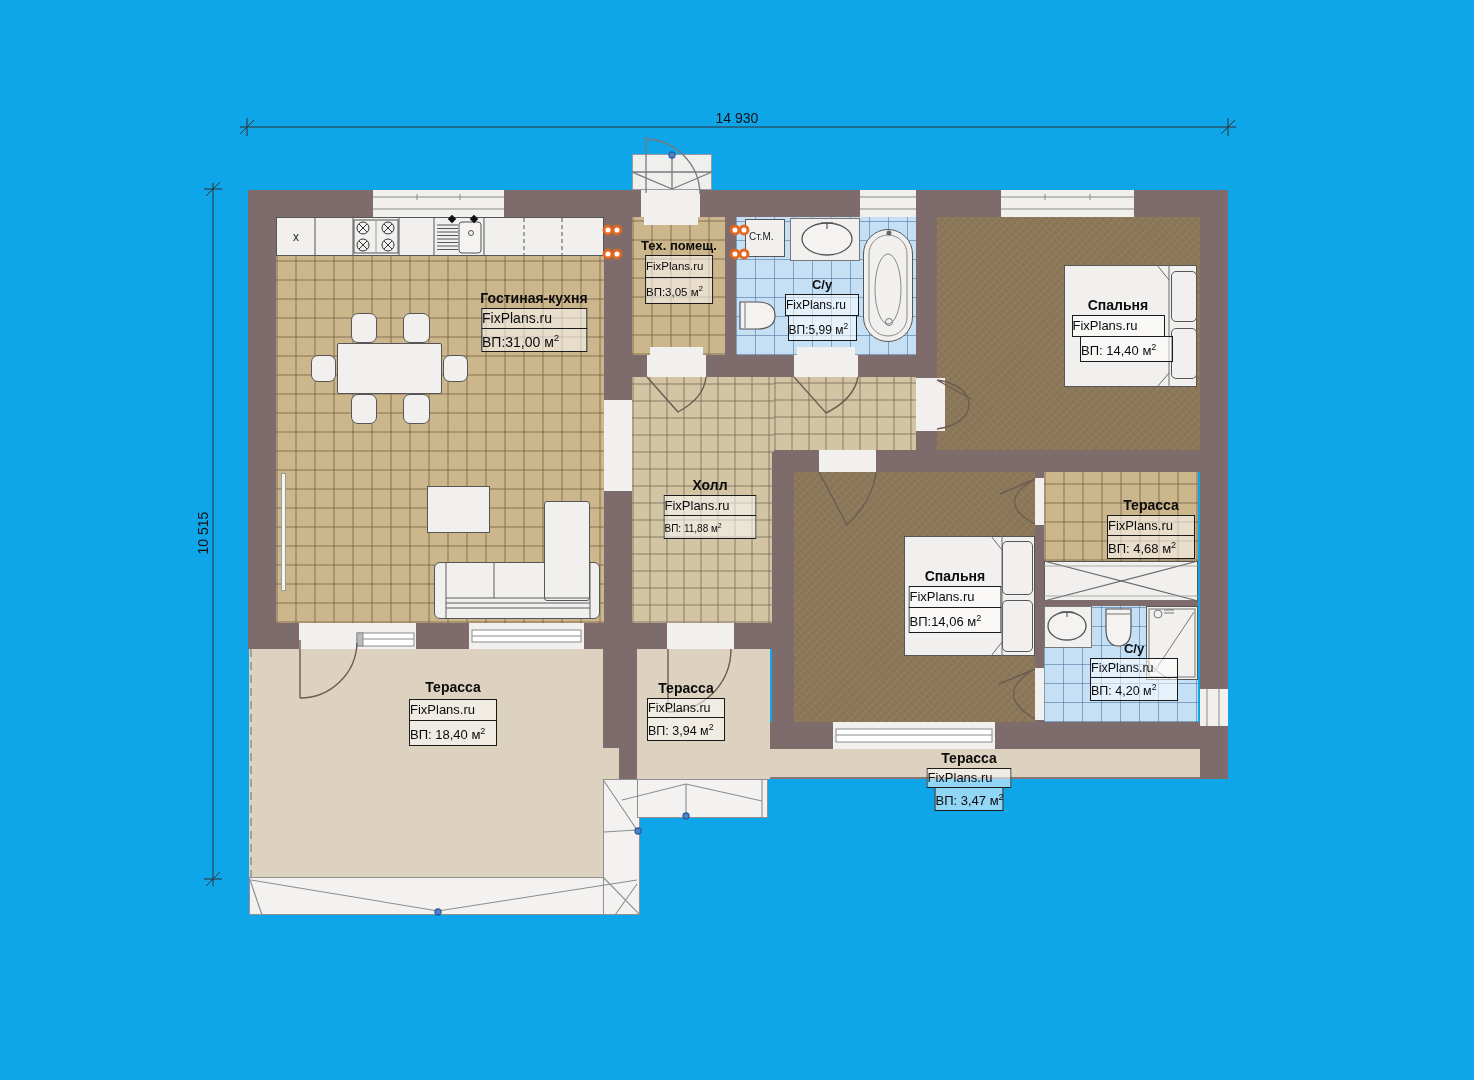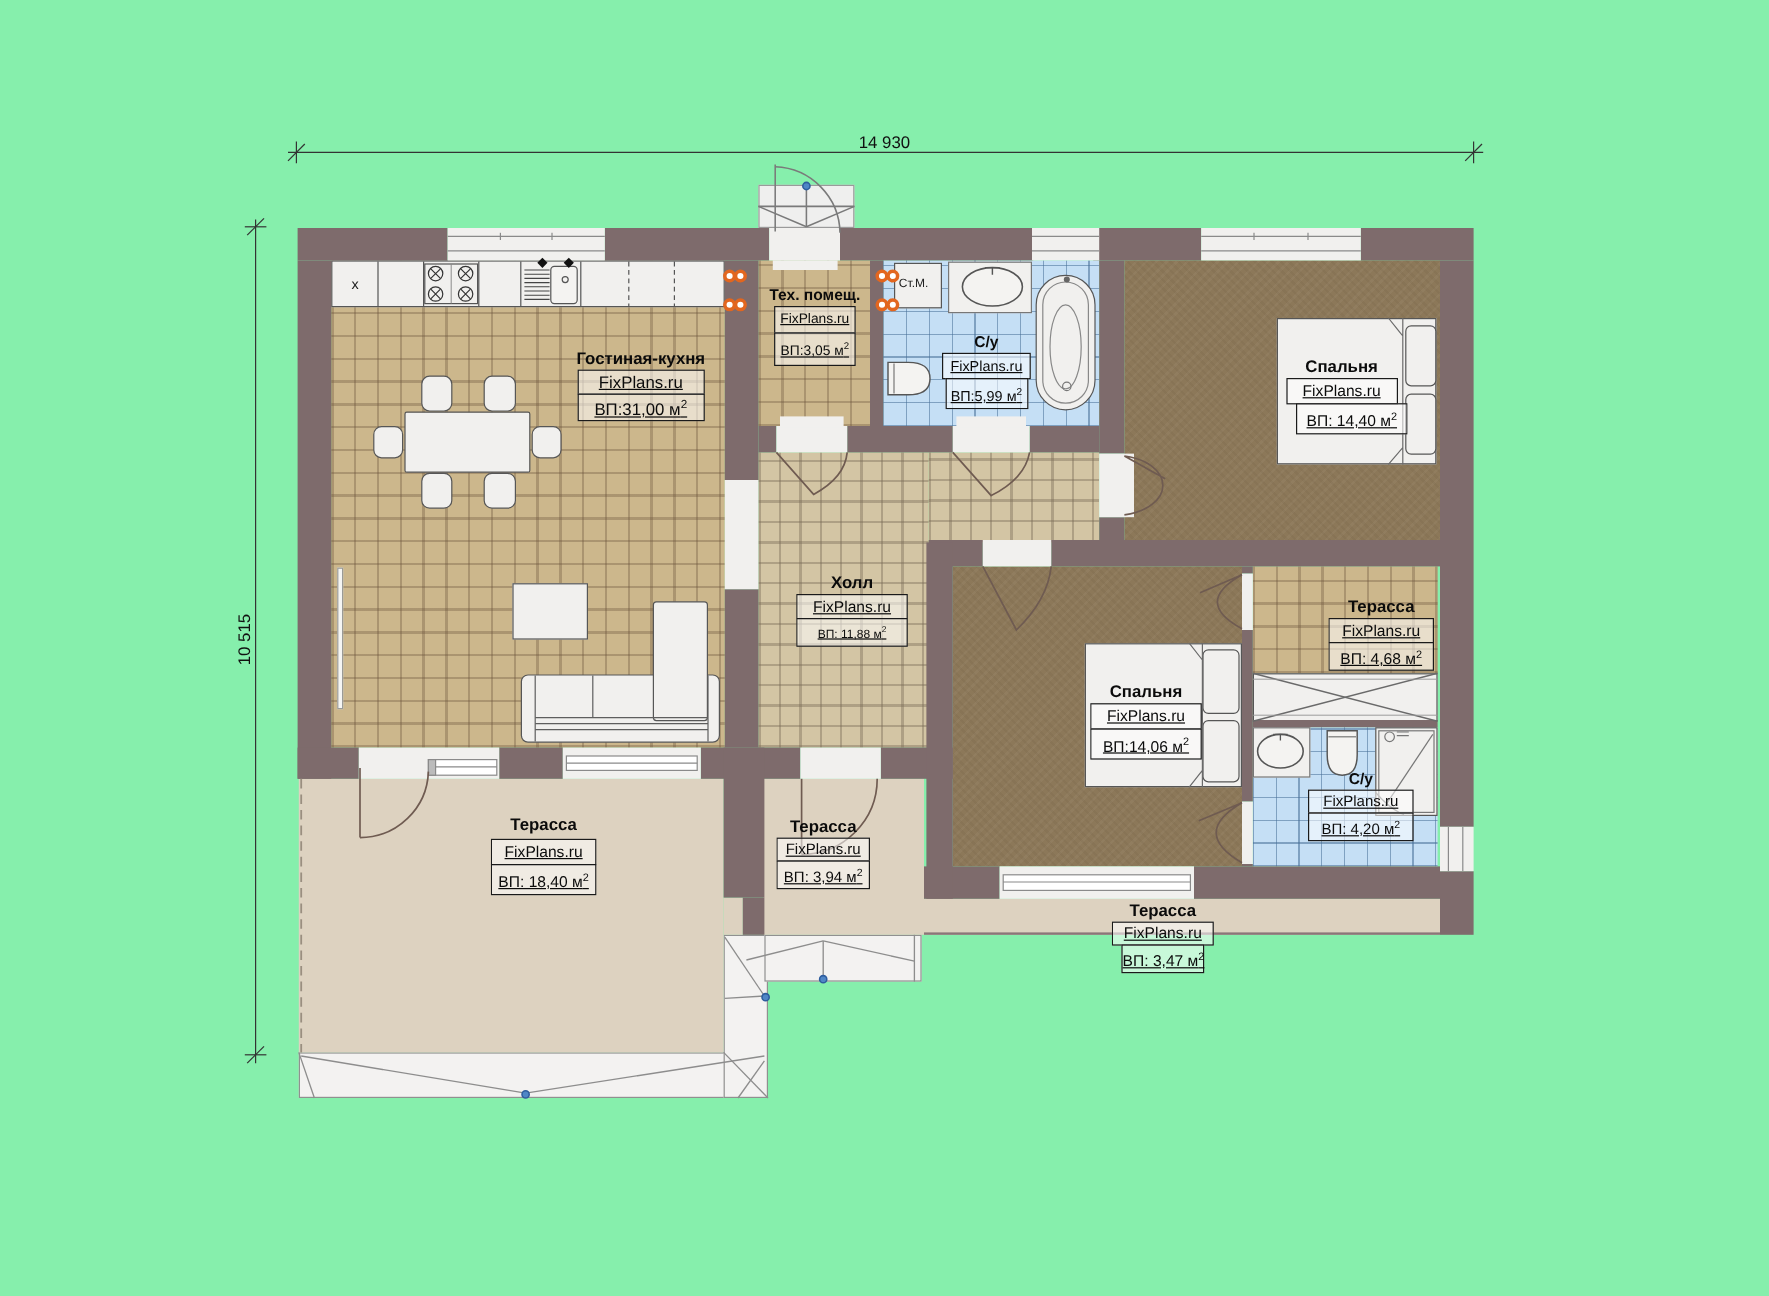--- a/index.html
+++ b/index.html
@@ -1,16 +1,16 @@
 <!DOCTYPE html>
 <html><head>
 <meta charset="utf-8">
 <style>
   html,body{margin:0;padding:0;background:#fff;}
-  #plan{position:relative;width:1474px;height:1080px;background:#86efac;overflow:hidden;
+  #plan{position:relative;width:1474px;height:1080px;background:#0ea5e9;overflow:hidden;
         font-family:"Liberation Sans",sans-serif;opacity:.999;}
   .abs{position:absolute;}
   .wall{position:absolute;background:#7e6b6c;z-index:30;}
   .flr{position:absolute;z-index:10;}
   .tileA{background-color:#ccb78c;
     background-image:repeating-linear-gradient(0deg,rgba(105,82,58,.34) 0 2px,transparent 2px 19px),
                      repeating-linear-gradient(90deg,rgba(105,82,58,.34) 0 2px,transparent 2px 19px);}
   .tileH{background-color:#d3c5a4;
     background-image:repeating-linear-gradient(0deg,rgba(118,104,84,.40) 0 2px,transparent 2px 17px),
                      repeating-linear-gradient(90deg,rgba(118,104,84,.40) 0 2px,transparent 2px 17px);}
@@ -22,21 +22,21 @@
                      repeating-linear-gradient(-45deg,rgba(255,255,240,.04) 0 2px,transparent 2px 6px);}
   .beige{background-color:#ddd2c0;}
   .wht{position:absolute;background:#f1f0ee;z-index:40;}
   .fur{position:absolute;background:#f1f0ee;border:1px solid #565656;box-sizing:border-box;z-index:20;}
   .stair{position:absolute;background:#f3f2f1;border:1px solid #909090;box-sizing:border-box;z-index:5;}
   svg.ov{position:absolute;left:0;top:0;z-index:50;will-change:transform;}
   .lab{position:absolute;z-index:60;display:flex;flex-direction:column;align-items:center;
        transform:translateX(-50%);color:#0b0b0b;will-change:transform;}
   .lab .t{font-weight:bold;white-space:nowrap;}
   .lab .b{border:1px solid #1a1a1a;background:rgba(255,255,255,.55);white-space:nowrap;
-          text-align:center;box-sizing:border-box;text-decoration:underline;}
+          box-sizing:border-box;}
   .lab .b+.b{margin-top:-1px;}
   sup{font-size:70%;}
 </style>
 </head>
 <body>
 <div id="plan">
 
 <div class="flr tileA" style="left:276px;top:217px;width:328px;height:406px;"></div>
 <div class="flr tileA" style="left:632px;top:217px;width:93px;height:138px;"></div>
 <div class="flr tileB" style="left:736px;top:217px;width:180px;height:138px;"></div>

